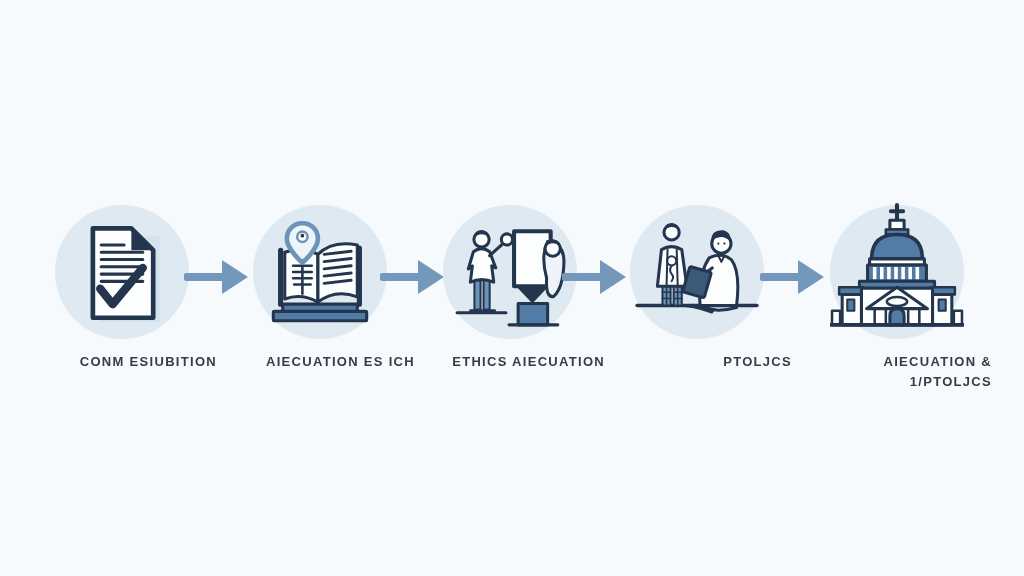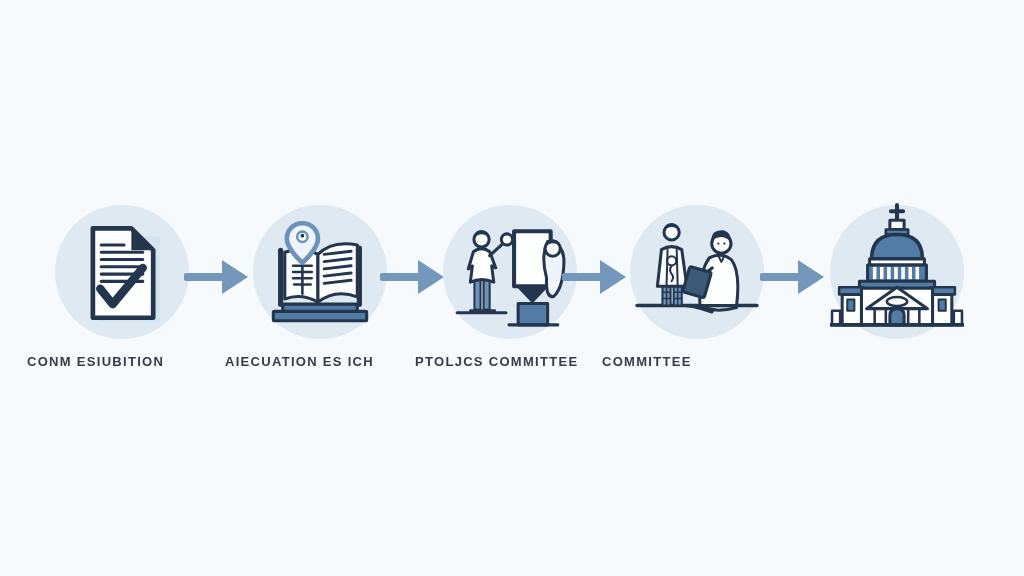--- a/index.html
+++ b/index.html
@@ -10,21 +10,21 @@
     --steel:#527ca6;
     --steel-light:#6c94ba;
     --paper:#fdfefe;
     --pale:#eef4f9;
     --shadow:#c9dced;
     --label:#333c49;
   }
   *{margin:0;padding:0;box-sizing:border-box;}
   body{font-family:"Liberation Sans",sans-serif;background:var(--bg);}
   .canvas{position:relative;width:1024px;height:576px;background:var(--bg);overflow:hidden;}
-  .step{position:absolute;top:205px;width:190px;text-align:left;}
+  .step{position:absolute;top:205px;width:190px;text-align:right;}
   .circle{width:134px;height:134px;border-radius:50%;background:var(--circle-fill);
           margin:0 auto;display:flex;align-items:center;justify-content:center;overflow:visible;}
   .label{margin-top:13px;font-weight:bold;font-size:13px;letter-spacing:1.3px;
          color:var(--label);line-height:20px;white-space:nowrap;}
   .arrow{position:absolute;top:255px;width:66px;height:44px;}
   
   .st{stroke:var(--outline);fill:none;stroke-linecap:round;stroke-linejoin:round;}
   .fw{fill:var(--paper);stroke:var(--outline);stroke-linejoin:round;stroke-linecap:round;}
   .fs{fill:var(--steel);stroke:var(--outline);stroke-linejoin:round;}
   .fsl{fill:var(--steel-light);stroke:var(--outline);stroke-width:2;}
@@ -107,21 +107,21 @@
         <rect class="fw" stroke-width="4" x="64" y="16" width="36" height="54"></rect>
         <path class="fn" d="M66 70 L82 87 L98 70 Z"></path>
         <rect class="fs" stroke-width="3" x="68" y="87" width="29" height="21"></rect>
         <path class="st" stroke-width="3" d="M59 108 H107"></path>
         <path class="fp" stroke-width="3" d="M97 26 Q114 28 113 48 Q112 72 103 80 Q95 82 96 62 Q90 40 97 26 Z"></path>
         <circle class="fw" stroke-width="3" cx="102" cy="33" r="7.5"></circle>
         <path class="fn" d="M95 31 Q95 23 103 24 Q109 25 109 30 Q104 27 100 28 Q96 29 95 31 Z"></path>
       </svg>
     </div>
     <div class="label">
-      <div>PTOLJCS COMMITTEE</div>
+      <div>ETHICS AIECUATION</div>
     </div>
   </div>
 
   <div class="arrow" style="left:562px">
     <svg width="66" height="44" viewBox="0 0 66 44">
       <path class="sa" stroke-width="8" d="M3 22 H42"></path>
       <path class="fa" d="M38 5 L64 22 L38 39 Z"></path>
     </svg>
   </div>
 
@@ -146,21 +146,21 @@
         <circle class="fn" cx="92" cy="28" r="1.1"></circle>
         <path class="st" stroke-width="2" d="M86 40 L89 46 L92 40"></path>
         <path class="st" stroke-width="3" d="M80 52 Q72 58 67 62"></path>
         <g transform="rotate(16 65 66)">
             <rect class="ft" stroke-width="3" x="54" y="53" width="22" height="26" rx="2"></rect>
           </g>
         <path class="st" stroke-width="3" d="M68 89 Q82 97 104 91"></path>
       </svg>
     </div>
     <div class="label">
-      <div>COMMITTEE</div>
+      <div>PTOLJCS</div>
     </div>
   </div>
 
   <div class="arrow" style="left:760px">
     <svg width="66" height="44" viewBox="0 0 66 44">
       <path class="sa" stroke-width="8" d="M3 22 H42"></path>
       <path class="fa" d="M38 5 L64 22 L38 39 Z"></path>
     </svg>
   </div>
 
@@ -184,15 +184,19 @@
         <rect class="fw" stroke-width="3" x="31" y="84" width="70" height="36"></rect>
         <path class="fw" stroke-width="3" d="M66 83 L36 104 H96 Z"></path>
         <ellipse class="fw" stroke-width="2.5" cx="66" cy="97" rx="10" ry="4.5"></ellipse>
         <path class="st" stroke-width="2.5" d="M44 104 V120 M55 104 V120 M77 104 V120 M88 104 V120"></path>
         <path class="fs" stroke-width="3" d="M59 120 V111 Q59 104 66 104 Q73 104 73 111 V120 Z"></path>
         <rect class="fw" stroke-width="2.5" x="2" y="106" width="8" height="14"></rect>
         <rect class="fw" stroke-width="2.5" x="122" y="106" width="8" height="14"></rect>
         <path class="st" stroke-width="3.5" d="M0 120 H132"></path>
       </svg>
     </div>
+    <div class="label">
+      <div>AIECUATION &amp;</div>
+      <div>1/PTOLJCS</div>
+    </div>
   </div>
 
 </div>
 
 </body></html>

